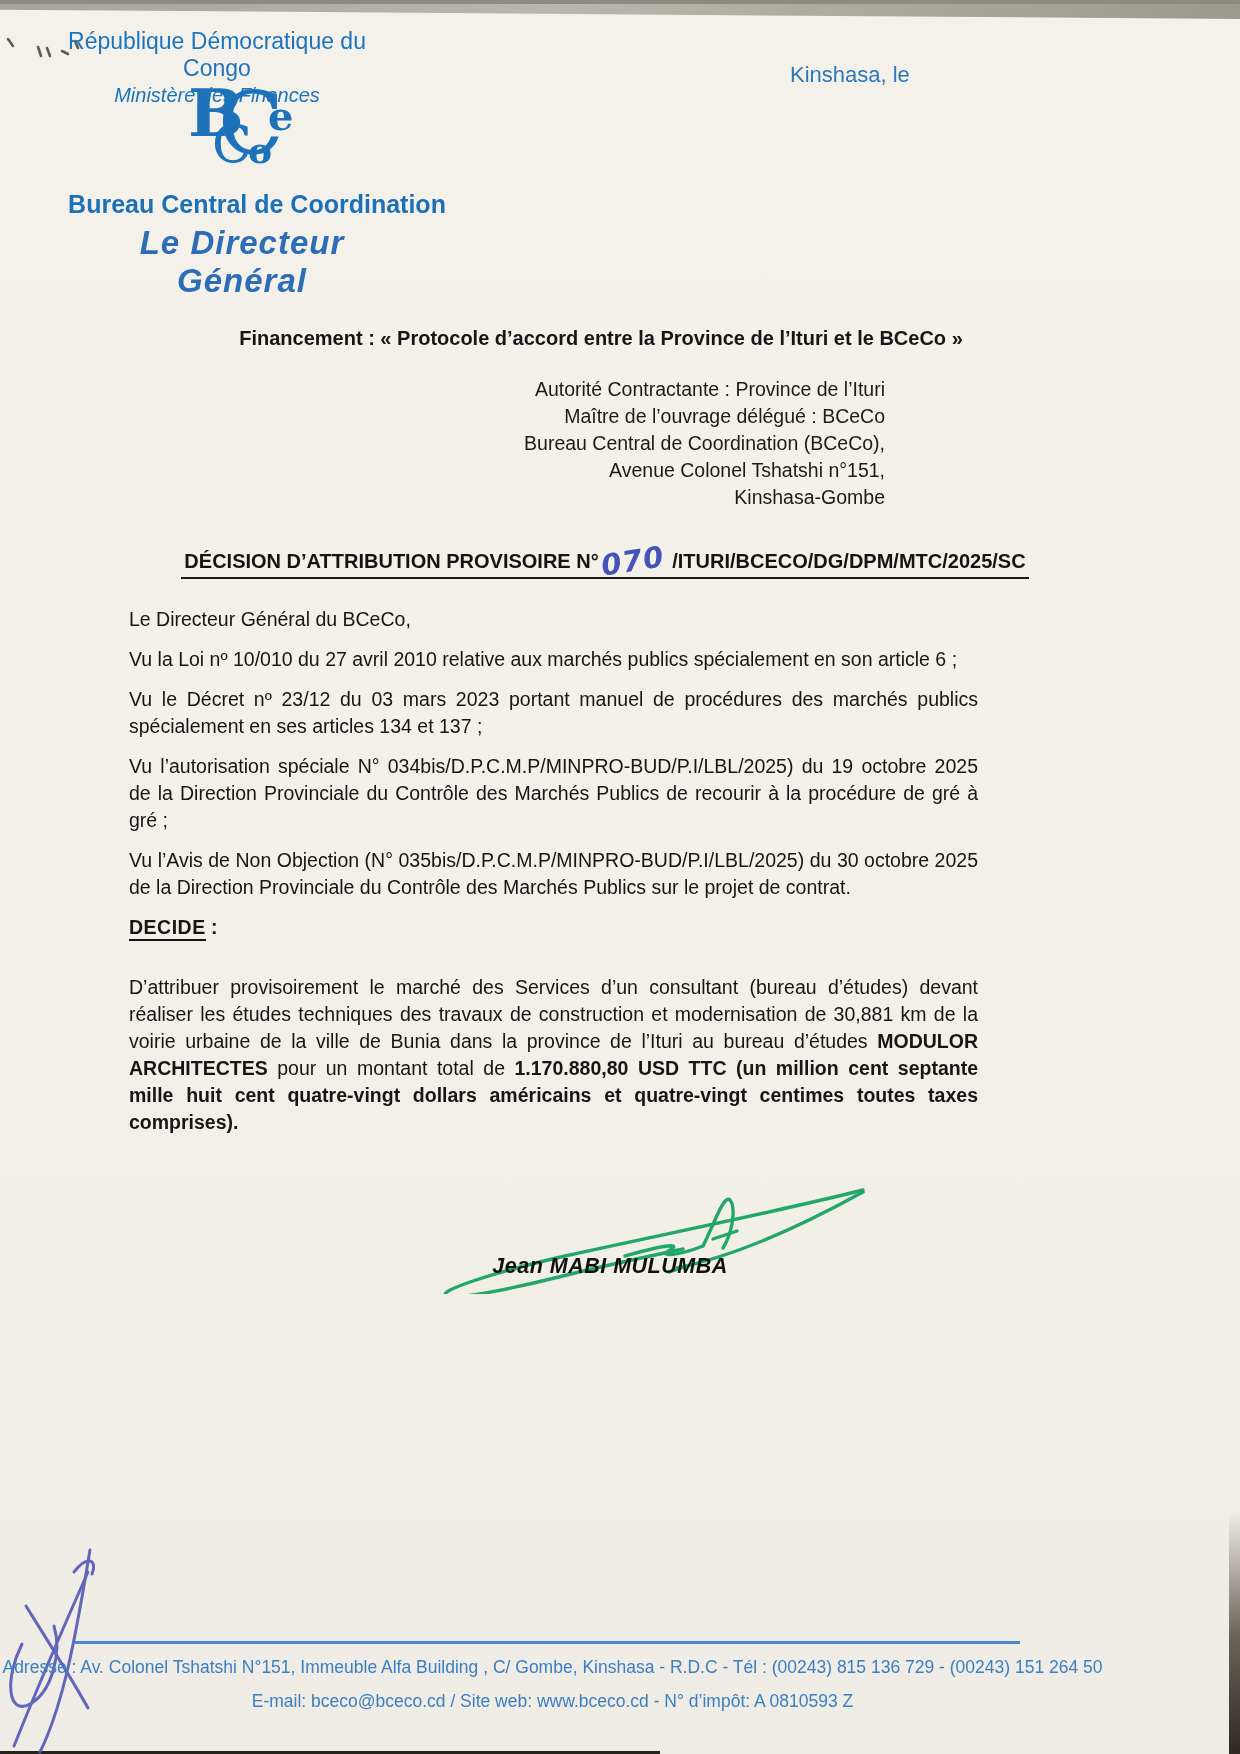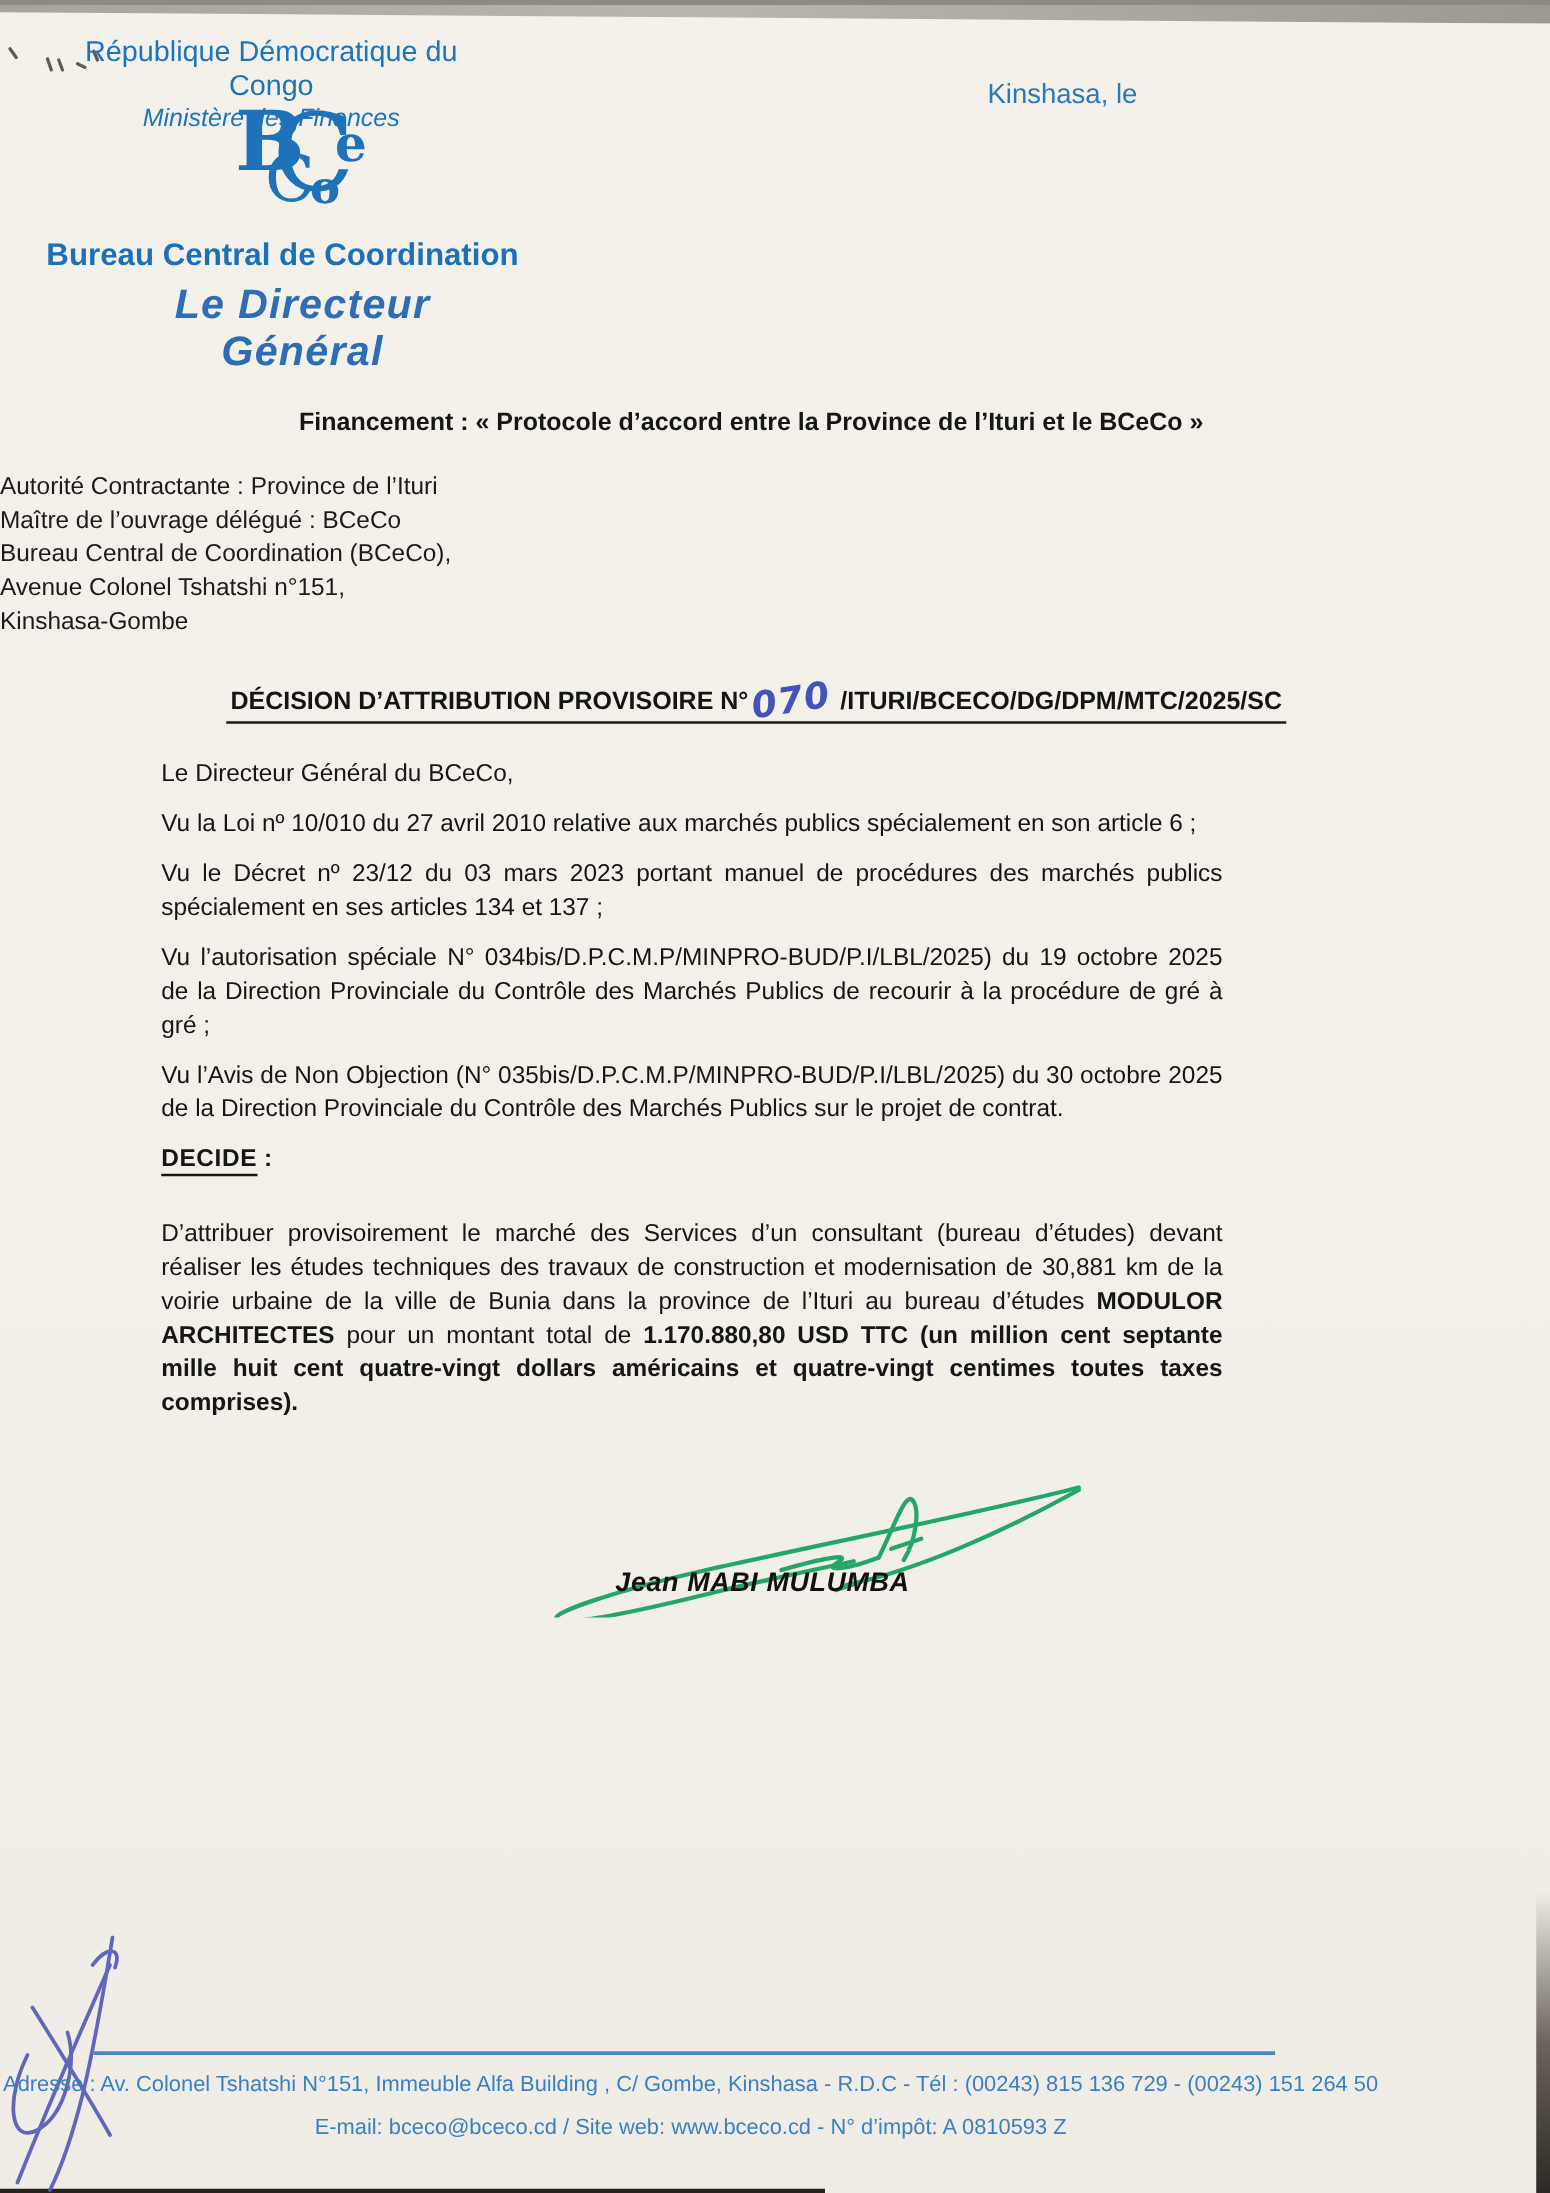--- a/index.html
+++ b/index.html
@@ -21,30 +21,30 @@
   .hdr-country{font-size:23px;color:#1b74bd;font-weight:500;}
   .hdr-ministry{font-size:20px;color:#1b74bd;font-style:italic;margin-top:2px;}
   .logo{position:absolute;left:188px;top:80px;width:134px;height:100px;color:#1d72b9;
     font-family:"DejaVu Serif",serif;}
   .logo span{position:absolute;line-height:1;font-weight:600;}
   .logo .l-C1{left:30px;top:-4px;font-size:86px;font-weight:500;}
   .logo .l-B{left:0px;top:-4px;font-size:66px;}
   .logo .l-e{left:80px;top:12px;font-size:40px;}
   .logo .l-C2{left:24px;top:34px;font-size:52px;font-weight:500;}
   .logo .l-o{left:60px;top:48px;font-size:36px;}
-  .hdr-org{position:absolute;left:16px;top:186px;width:420px;text-align:center;
+  .hdr-org{position:absolute;left:47px;top:186px;width:420px;text-align:center;
     font-size:25px;font-weight:700;color:#1b70b8;}
   .hdr-role{position:absolute;left:72px;top:220px;width:340px;text-align:center;
     font-family:Liberation Sans, sans-serif;font-style:italic;font-weight:600;
     font-size:33px;letter-spacing:1px;color:#2d6db5;}
   .city-date{position:absolute;left:790px;top:58px;font-size:22px;color:#2b77bc;}
   
   .financing{position:absolute;left:0;top:323px;width:1130px;text-align:center;
     font-size:20px;font-weight:700;color:#161616;padding-left:36px;}
-  .addr-block{position:absolute;left:0;top:372px;width:885px;text-align:left;
+  .addr-block{position:absolute;left:0;top:372px;width:885px;text-align:right;
     font-size:19.5px;line-height:27px;color:#1b1b1b;}
   
   .dec-title-wrap{position:absolute;left:0;top:546px;width:1210px;text-align:center;}
   .dec-title{display:inline-block;font-size:20px;font-weight:700;color:#141414;
     border-bottom:2.5px solid #1a1a1a;padding:0 3px 4px 3px;}
   .handnum{display:inline-block;font-family:"DejaVu Sans",sans-serif;font-style:italic;
     font-weight:700;font-size:29px;color:#4353b8;transform:rotate(-9deg);
     position:relative;top:3px;letter-spacing:1px;margin:0 8px 0 2px;line-height:0;}
   
   .body-col{position:absolute;left:129px;top:602px;width:849px;

